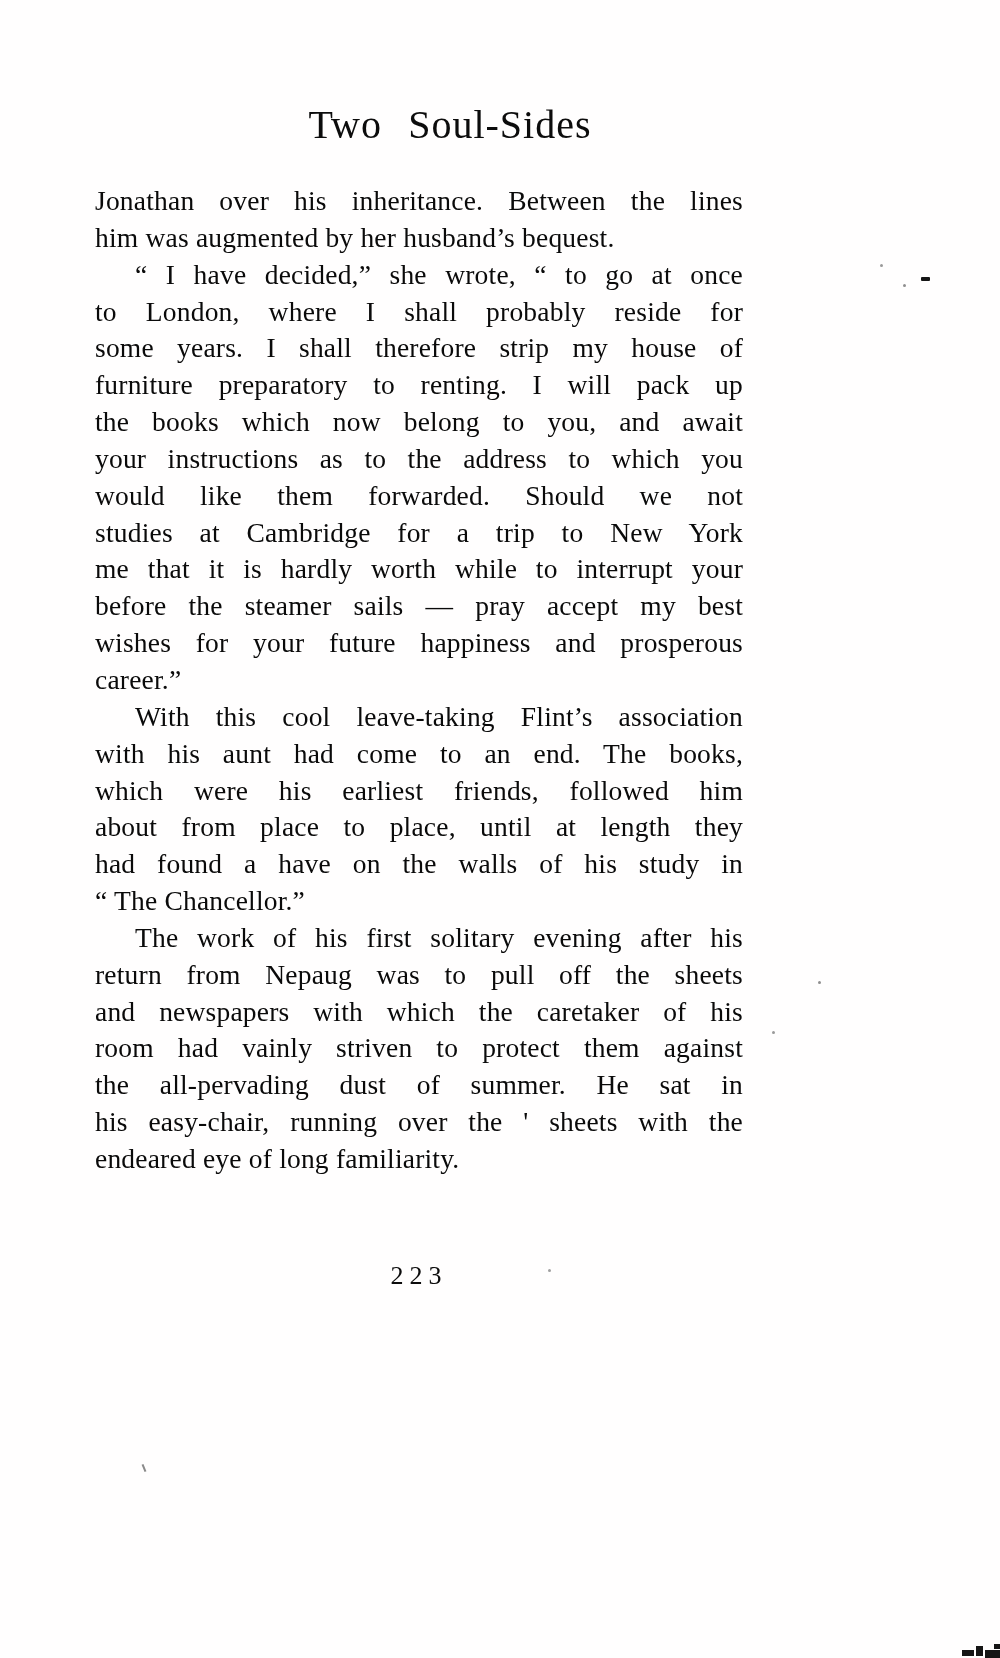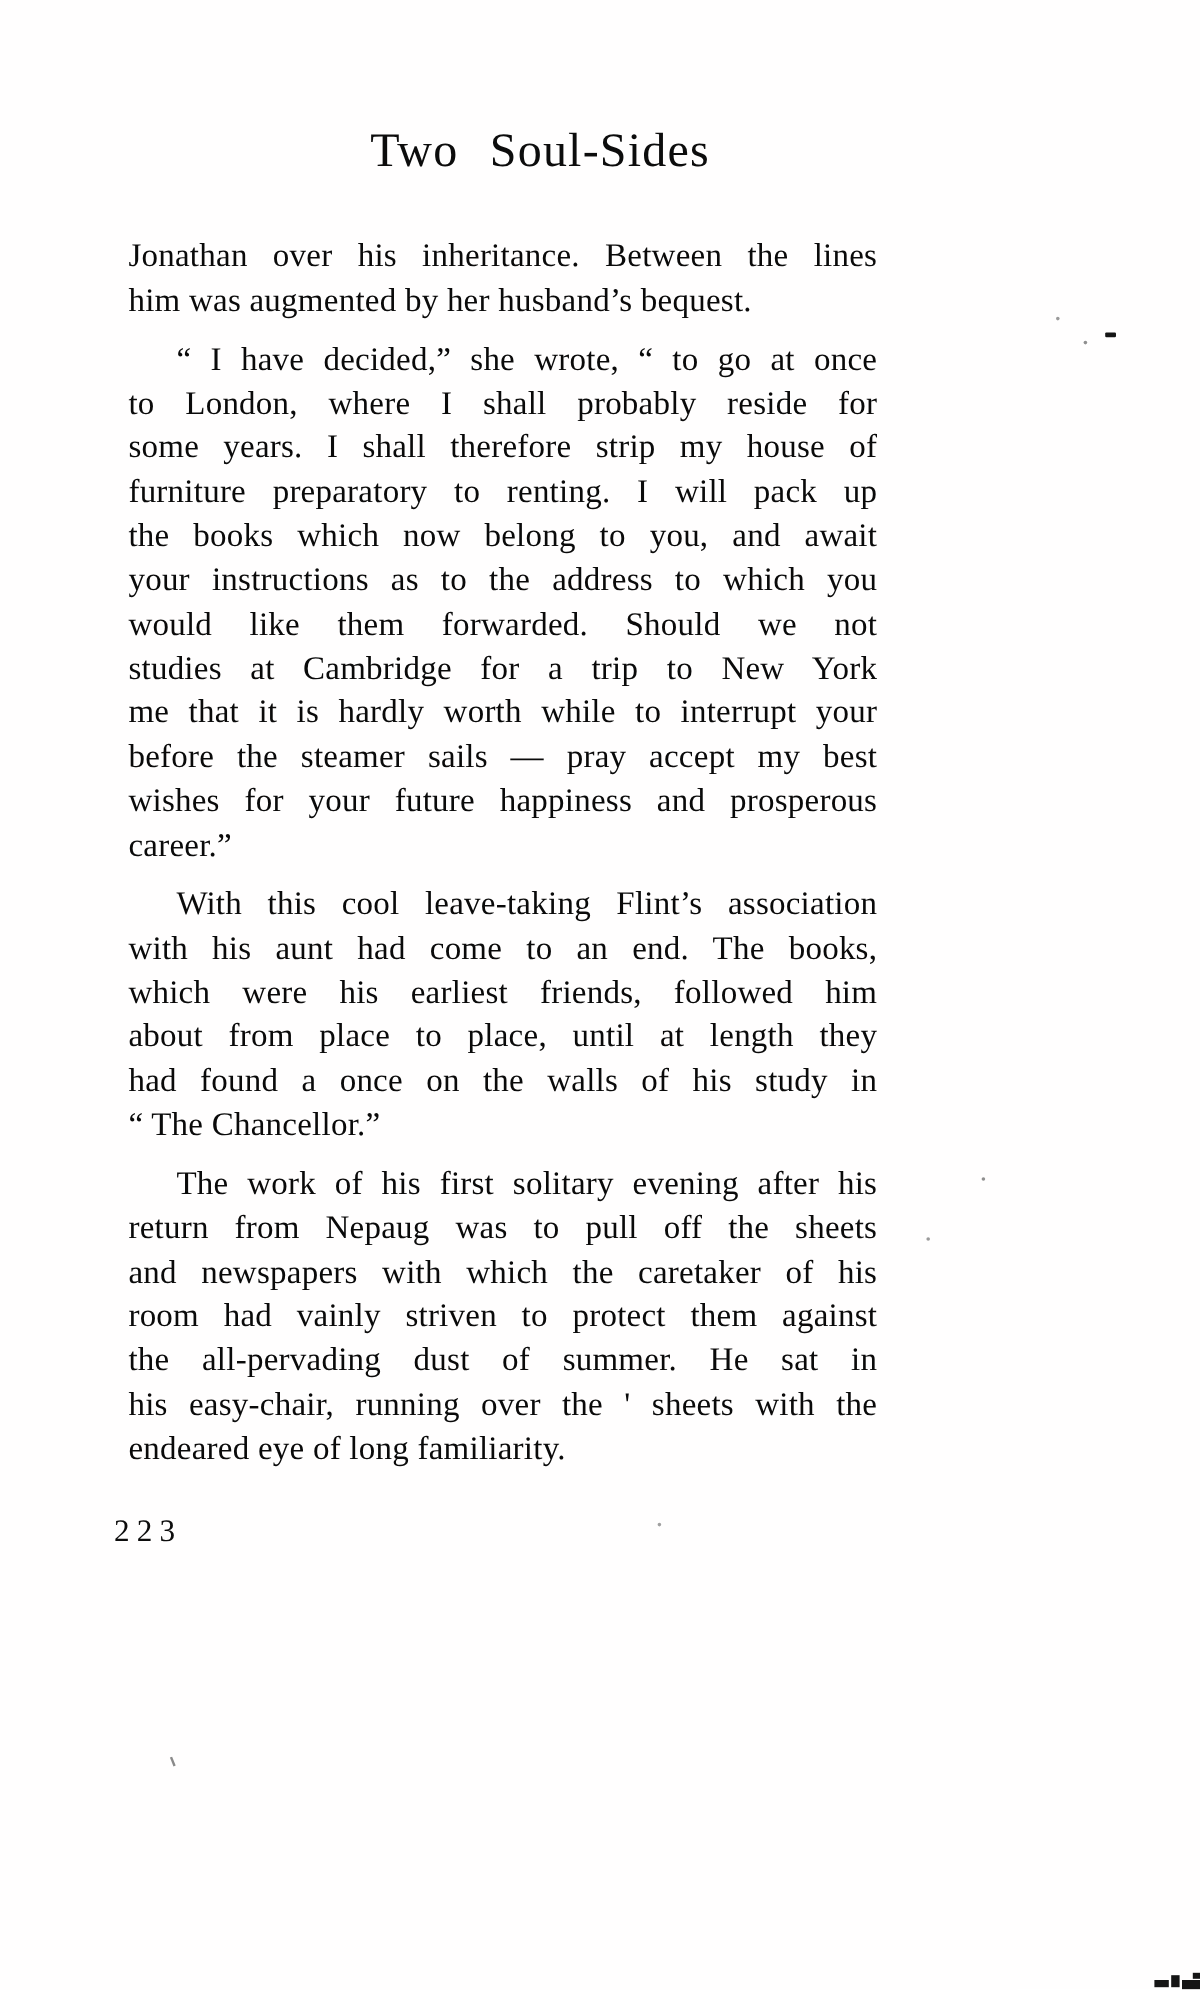--- a/index.html
+++ b/index.html
@@ -28,41 +28,41 @@
     word-spacing: 0.38em;
     color: #0c0c0c;
   }
   .body-block {
     position: absolute;
     top: 183px;
     left: 95px;
     width: 648px;
     font-size: 27.5px;
   }
-  .para { margin: 12px; padding: 0; }
+  .para { margin: 0; padding: 0; }
   .line {
     line-height: 36.85px;
     text-align: justify;
     text-align-last: justify;
     white-space: normal;
     letter-spacing: 0.2px;
   }
   .line.last {
     text-align: right;
     text-align-last: left;
   }
   .para.indent .line:first-child {
     padding-left: 40px;
   }
   .page-number {
     position: absolute;
     top: 1261px;
     left: 95px;
     width: 648px;
-    text-align: left;
+    text-align: center;
     font-size: 26px;
     letter-spacing: 6px;
     color: #0c0c0c;
   }
   
   .speck {
     position: absolute;
     background: #151515;
   }
   .speck.dash { left: 921px; top: 277px; width: 9px; height: 4px; border-radius: 1px; }
@@ -101,21 +101,21 @@
         <div class="line">me that it is hardly worth while to interrupt your</div>
         <div class="line">before the steamer sails — pray accept my best</div>
         <div class="line">wishes for your future happiness and prosperous</div>
         <div class="line last">career.”</div>
       </div>
       <div class="para indent">
         <div class="line">With this cool leave-taking Flint’s association</div>
         <div class="line">with his aunt had come to an end.  The books,</div>
         <div class="line">which were his earliest friends, followed him</div>
         <div class="line">about from place to place, until at length they</div>
-        <div class="line">had found a once on the walls of his study in</div>
+        <div class="line">had found a have on the walls of his study in</div>
         <div class="line last">“ The Chancellor.”</div>
       </div>
       <div class="para indent">
         <div class="line">The work of his first solitary evening after his</div>
         <div class="line">return from Nepaug was to pull off the sheets</div>
         <div class="line">and newspapers with which the caretaker of his</div>
         <div class="line">room had vainly striven to protect them against</div>
         <div class="line">the all-pervading dust of summer.  He sat in</div>
         <div class="line">his easy-chair, running over the ' sheets with the</div>
         <div class="line last">endeared eye of long familiarity.</div>

